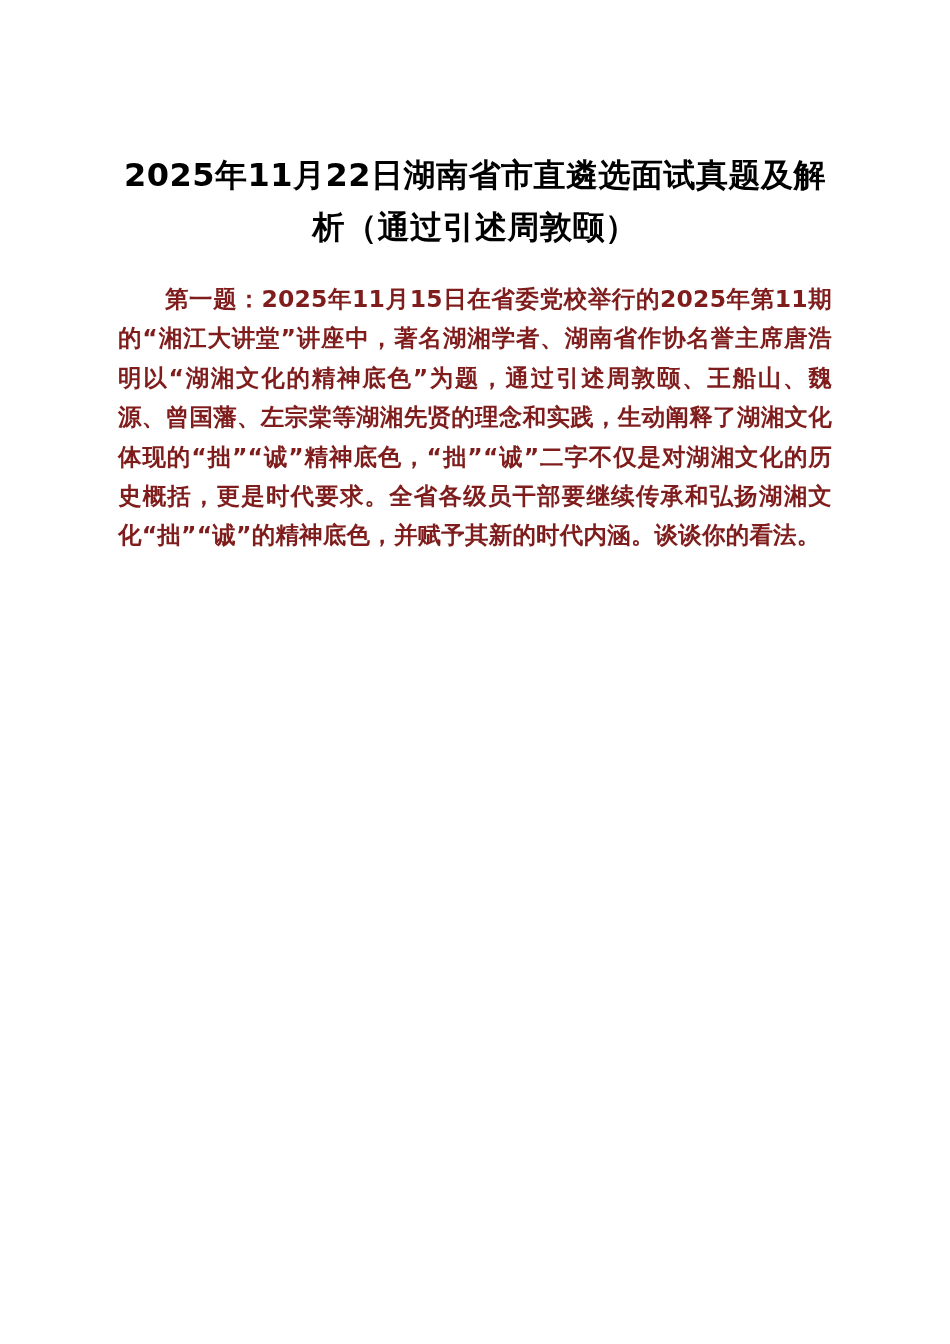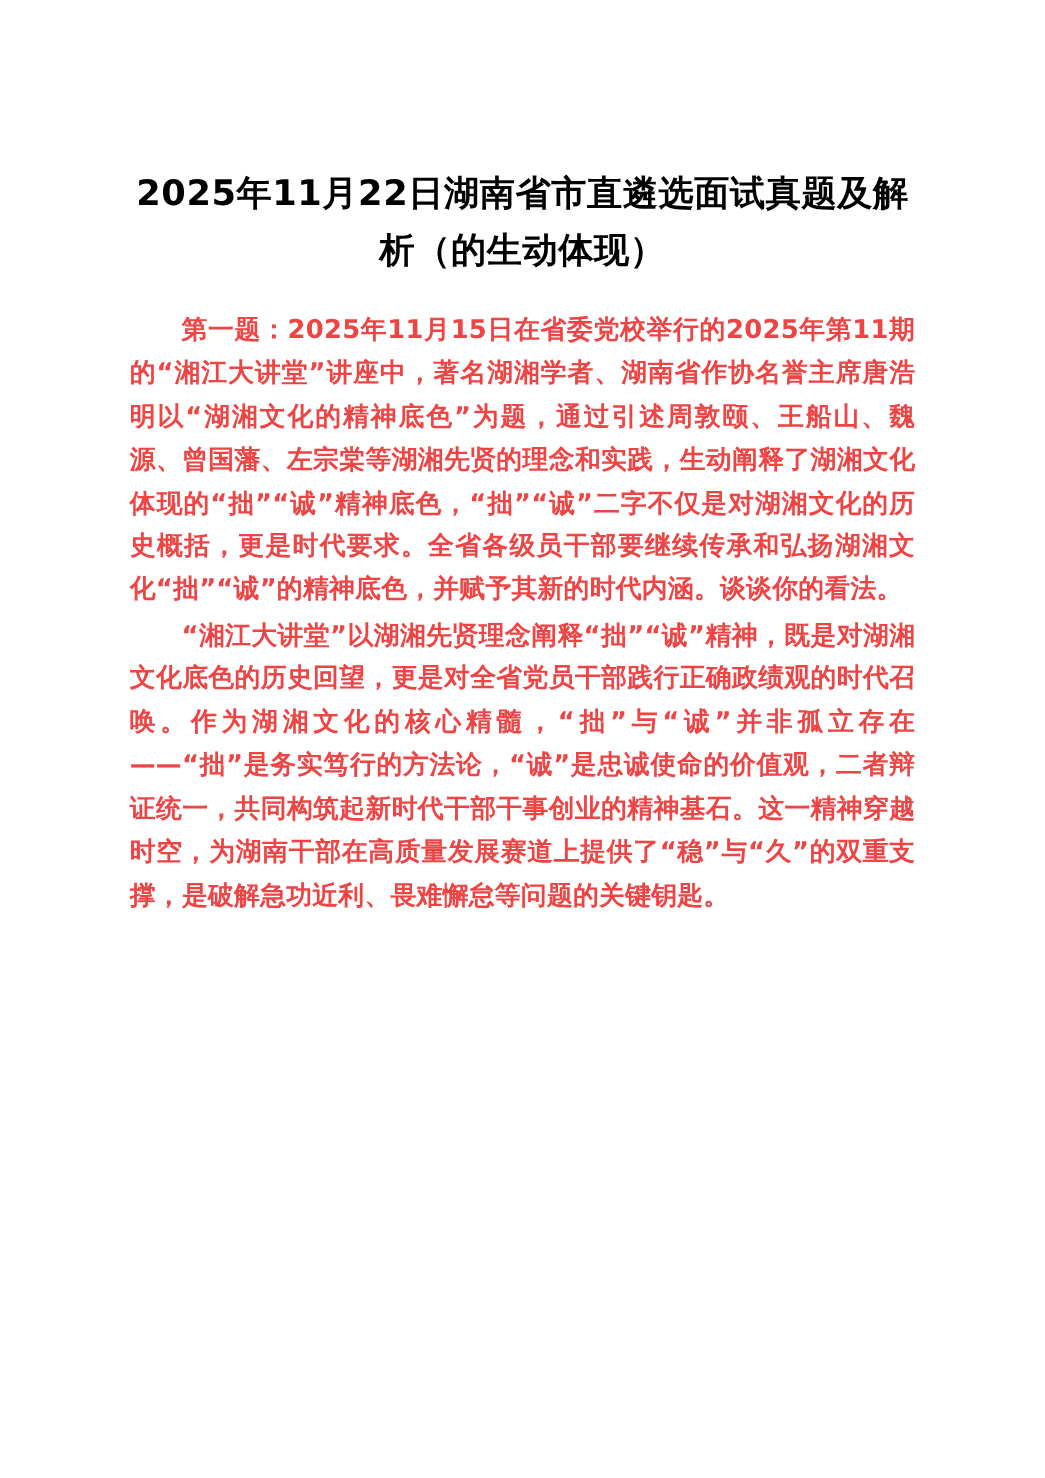--- a/index.html
+++ b/index.html
@@ -32,24 +32,23 @@
   }
   .body-para {
     font-family: "DejaVu Sans", "Liberation Sans", sans-serif;
     font-size: 23.5px;
     font-weight: 700;
     line-height: 1.68;
     text-align: justify;
     text-justify: inter-ideograph;
     text-indent: 2em;
     margin: 0 0 2px 0;
-    color: #ef4444;
+    color: #7f1d1d;
     letter-spacing: 0.2px;
   }
 </style>
 </head>
 <body>
 
 <div class="page">
-  <h1 class="doc-title">2025年11月22日湖南省市直遴选面试真题及解析（的生动体现）</h1>
+  <h1 class="doc-title">2025年11月22日湖南省市直遴选面试真题及解析（通过引述周敦颐）</h1>
   <p class="body-para">第一题：2025年11月15日在省委党校举行的2025年第11期的“湘江大讲堂”讲座中，著名湖湘学者、湖南省作协名誉主席唐浩明以“湖湘文化的精神底色”为题，通过引述周敦颐、王船山、魏源、曾国藩、左宗棠等湖湘先贤的理念和实践，生动阐释了湖湘文化体现的“拙”“诚”精神底色，“拙”“诚”二字不仅是对湖湘文化的历史概括，更是时代要求。全省各级员干部要继续传承和弘扬湖湘文化“拙”“诚”的精神底色，并赋予其新的时代内涵。谈谈你的看法。</p>
-  <p class="body-para">“湘江大讲堂”以湖湘先贤理念阐释“拙”“诚”精神，既是对湖湘文化底色的历史回望，更是对全省党员干部践行正确政绩观的时代召唤。作为湖湘文化的核心精髓，“拙”与“诚”并非孤立存在——“拙”是务实笃行的方法论，“诚”是忠诚使命的价值观，二者辩证统一，共同构筑起新时代干部干事创业的精神基石。这一精神穿越时空，为湖南干部在高质量发展赛道上提供了“稳”与“久”的双重支撑，是破解急功近利、畏难懈怠等问题的关键钥匙。</p>
 </div>
 
 </body></html>

